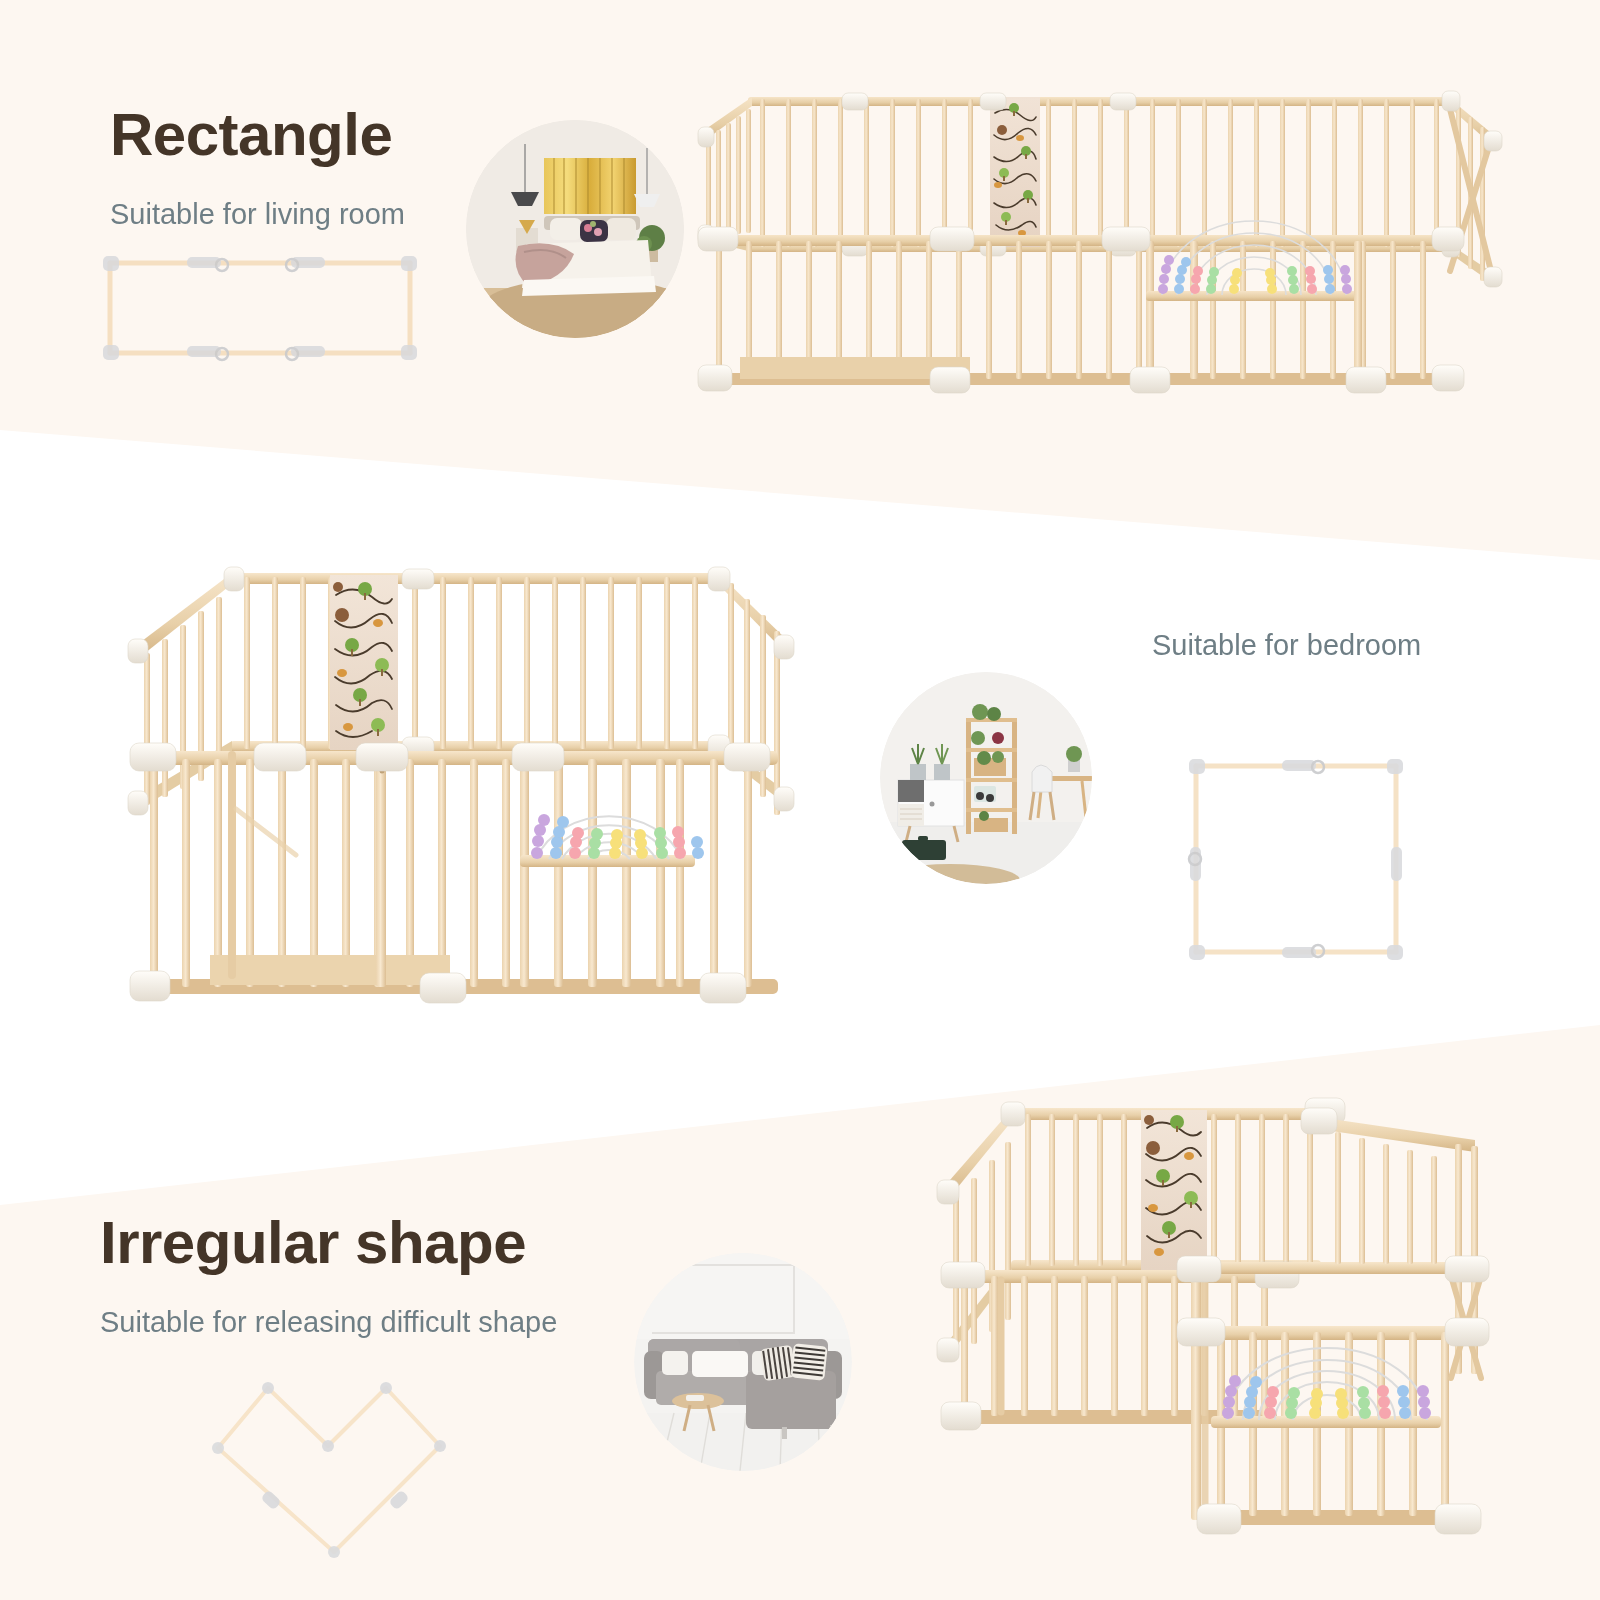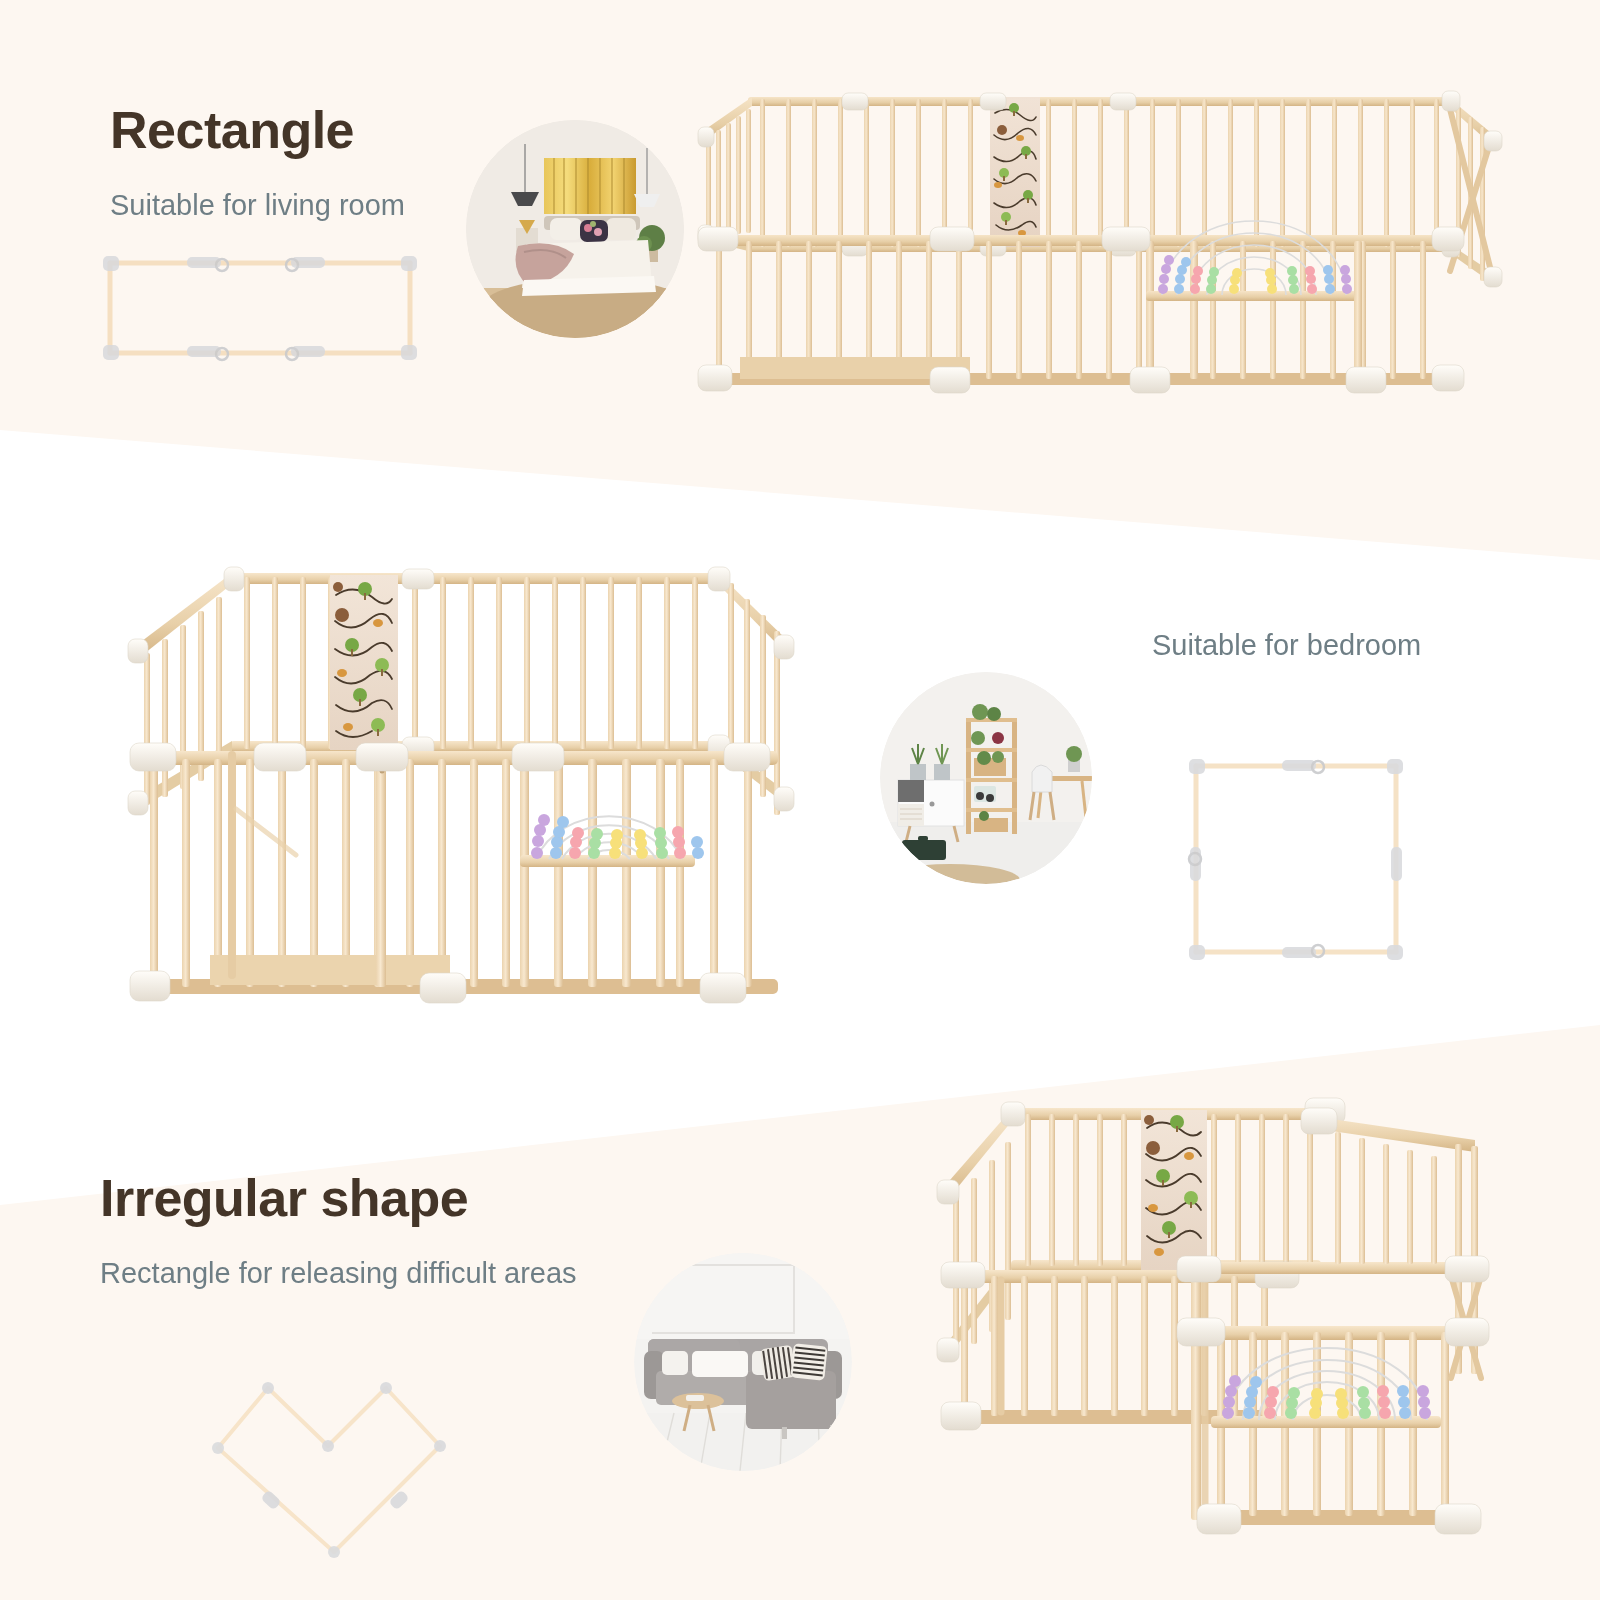--- a/index.html
+++ b/index.html
@@ -12,21 +12,21 @@
   }
 
   
   #bg { position:absolute; inset:0; z-index:0; }
 
   
   .section { position:absolute; z-index:5; }
 
   .headline {
     font-weight:700;
-    font-size:52px;
+    font-size:60px;
     color:#443528;
     letter-spacing:-0.5px;
     white-space:nowrap;
   }
   .subhead {
     font-size:29px;
     color:#6E7E85;
     margin-top:29px;
     white-space:nowrap;
     font-weight:400;
@@ -709,23 +709,23 @@
         <rect x="300" y="418" width="46" height="30" rx="9"></rect>
         <rect x="580" y="418" width="46" height="30" rx="9"></rect>
       </g>
 
       <path d="M112 200 L112 420" stroke="#E6CCA4" stroke-width="8" stroke-linecap="round"></path>
       <path d="M116 254 L176 300" stroke="#EAD2AC" stroke-width="5" stroke-linecap="round" opacity="0.7"></path>
     </g>
   </svg>
 </div>
 
-<div class="section" style="left:100px; top:1168px;">
+<div class="section" style="left:100px; top:1208px;">
   <div class="headline">Irregular shape</div>
-  <div class="subhead">Rectangle for releasing difficult areas</div>
+  <div class="subhead">Suitable for releasing difficult shape</div>
 </div>
 
 <div class="shape-diagram" style="left:200px; top:1360px; width:280px; height:200px;">
   <svg viewBox="0 0 280 200">
     <g stroke="#F7E4C9" stroke-width="4" stroke-linecap="round" fill="none">
       <line x1="18" y1="88" x2="68" y2="28"></line>
       <line x1="68" y1="28" x2="128" y2="86"></line>
       <line x1="128" y1="86" x2="186" y2="28"></line>
       <line x1="186" y1="28" x2="240" y2="86"></line>
       <line x1="240" y1="86" x2="134" y2="192"></line>

